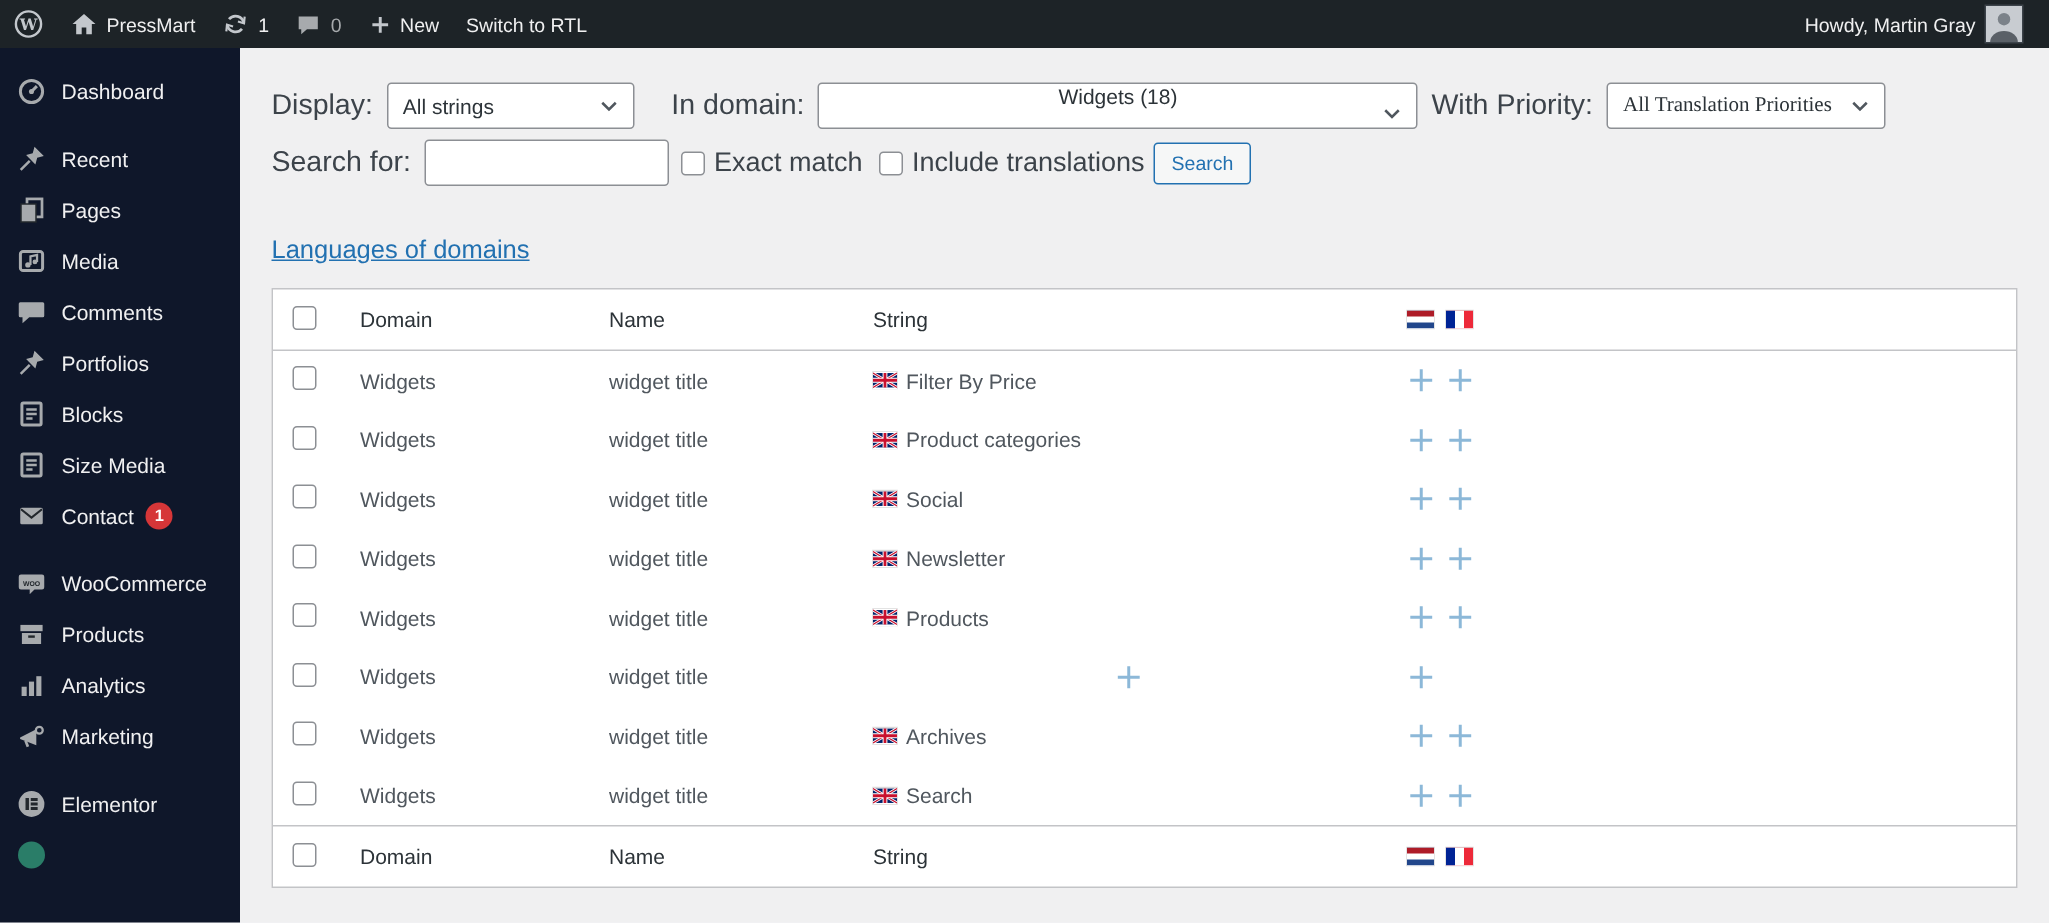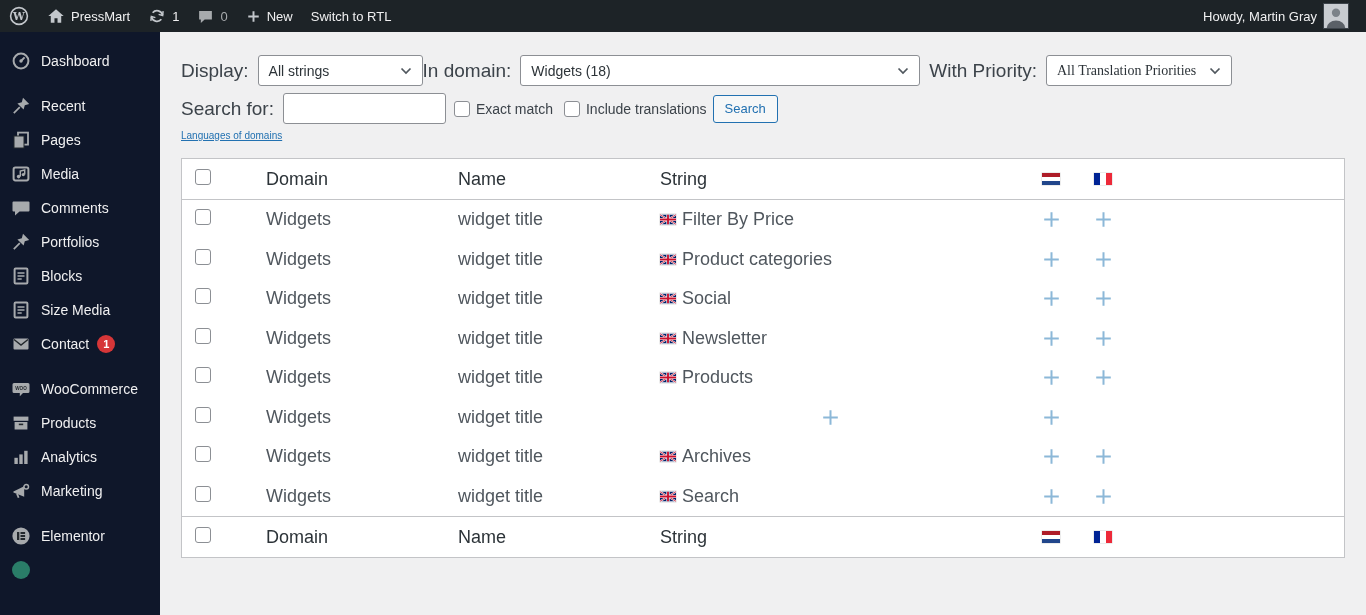--- a/index.html
+++ b/index.html
@@ -32,45 +32,45 @@
   h1.page-title { font-size:23px; font-weight:400; color:#1d2327; line-height:1.3;
     margin-bottom:17px; }
 
   .filter-row { display:flex; align-items:center; margin-bottom:7px; }
   .filter-label { font-size:19px; color:#3c434a; }
   .selectbox { height:31px; background:#fff; border:1px solid #8c8f94; border-radius:3px;
     display:inline-flex; align-items:center; padding:0 10px; font-size:14px; color:#2c3338;
     cursor:pointer; }
   .selectbox .chev { margin-left:auto; display:inline-flex; padding-left:10px; }
   .sel-display { width:165px; margin-left:9px; }
-  .sel-domain  { width:400px; margin-left:9px; }
+  .sel-domain  { width:400px; margin-left:9px;flex-direction:column; }
   .sel-priority{ width:186px; margin-left:9px;font-family:Liberation Serif, serif; }
-  .lbl-domain   { }
+  .lbl-domain   { margin-left:25px; }
   .lbl-priority { margin-left:9px; }
 
   .search-row { display:flex; align-items:center; margin-bottom:0; height:31px; }
   .text-input { width:163px; height:31px; border:1px solid #8c8f94; border-radius:3px;
     background:#fff; margin-left:9px; padding:0 8px; font-size:14px; color:#2c3338;
     font-family:"Liberation Sans", sans-serif; outline:none; }
   .checkbox { width:16px; height:16px; border:1px solid #8c8f94; border-radius:3px;
     background:#fff; display:inline-block; cursor:pointer; flex:0 0 16px; }
   .cb1 { margin-left:8px; }
   .cb2 { margin-left:11px; }
-  .cb-label { font-size:14px; color:#3c434a; margin-left:6px; }
+  .cb-label { font-size:18px; color:#3c434a; margin-left:6px; }
   .search-btn { margin-left:6px; height:28px; padding:0 11px; background:#f6f7f7;
     border:1px solid #2271b1; border-radius:3px; color:#2271b1; font-size:13px;
     cursor:pointer; font-family:"Liberation Sans", sans-serif; }
 
-  .lang-link { display:inline-block; margin-top:6px; font-size:10px; color:#2271b1;
+  .lang-link { display:inline-block; margin-top:33px; font-size:17px; color:#2271b1;
     text-decoration:underline; cursor:pointer; }
 
   
   .st-table { margin-top:15px; width:1164px; background:#fff; border:1px solid #c3c4c7; }
   .t-row { display:grid; grid-template-columns:46px 166px 176px 364px 26px 26px 1fr;
-    align-items:center; height:39.5px; font-size:18px; color:#50575e;gap:26px; }
+    align-items:center; height:39.5px; font-size:14px; color:#50575e; }
   .t-head { height:41px; color:#2c3338; border-bottom:1px solid #c3c4c7; }
   .t-foot { height:41px; color:#2c3338; border-top:1px solid #c3c4c7; }
   .t-cell { padding-left:12px; }
   .t-cb { padding-left:13px; }
   .t-flagcell { display:flex; justify-content:center; align-items:center; }
   .t-string { display:flex; align-items:center; gap:6px; }
   .plus-btn { display:inline-flex; cursor:pointer; }
   .flag { display:inline-flex; box-shadow:0 0 0 0.5px rgba(0,0,0,.15); }
 </style>
 </head>

